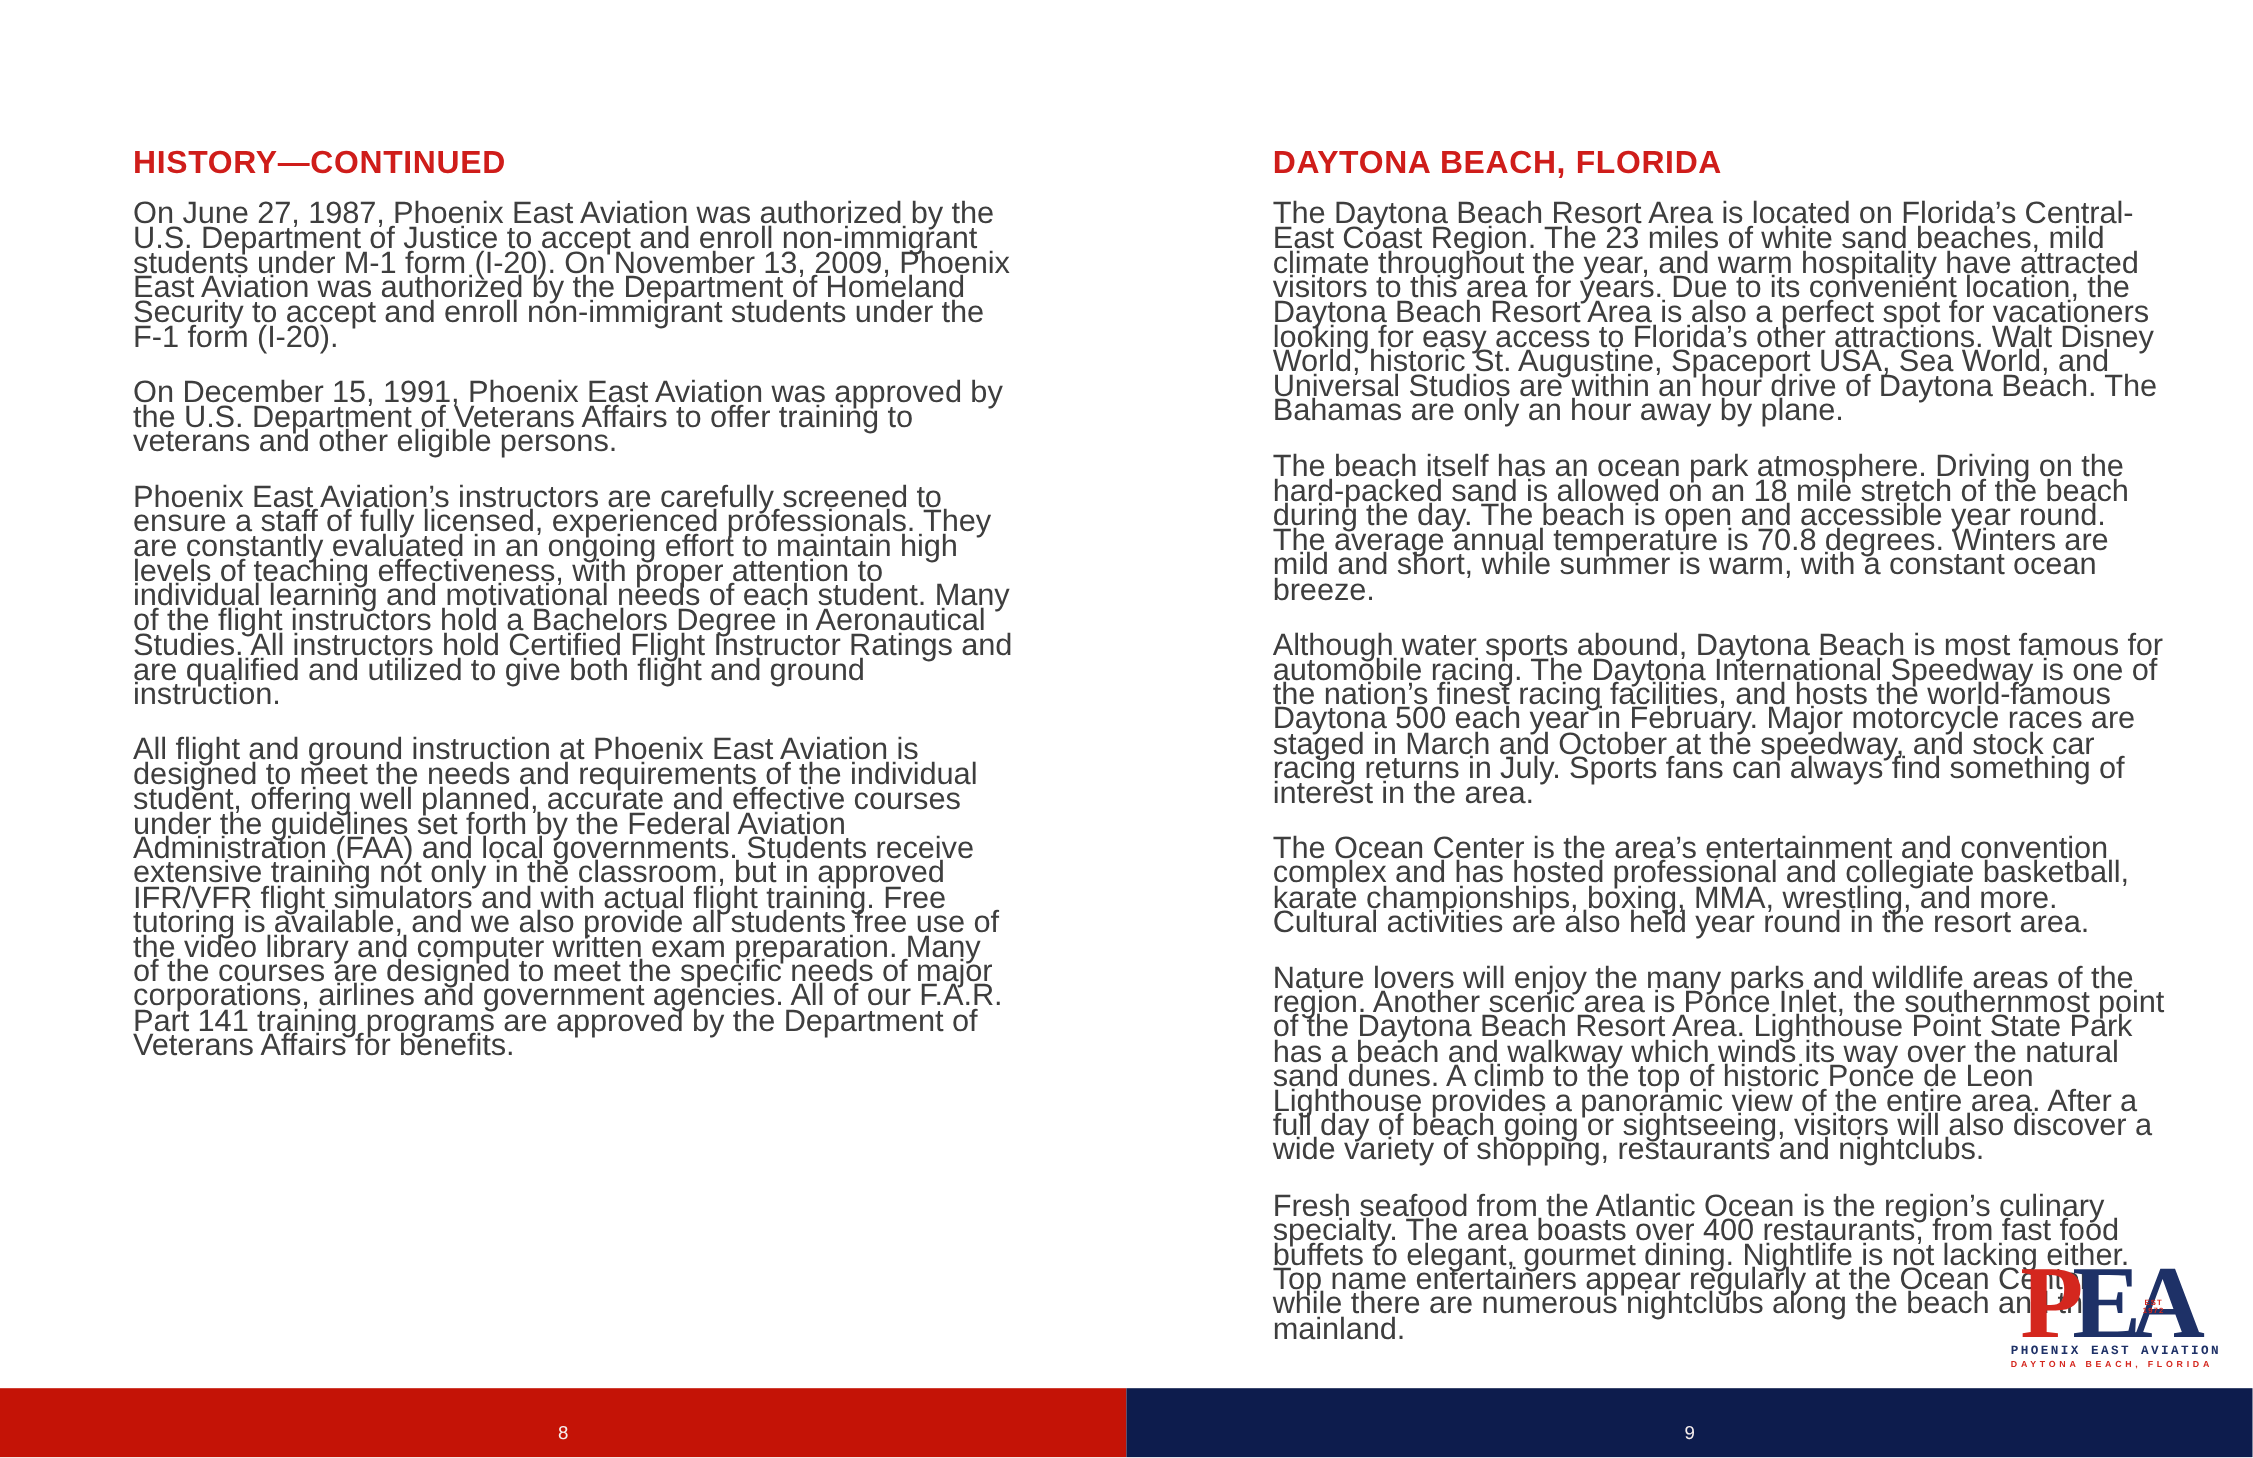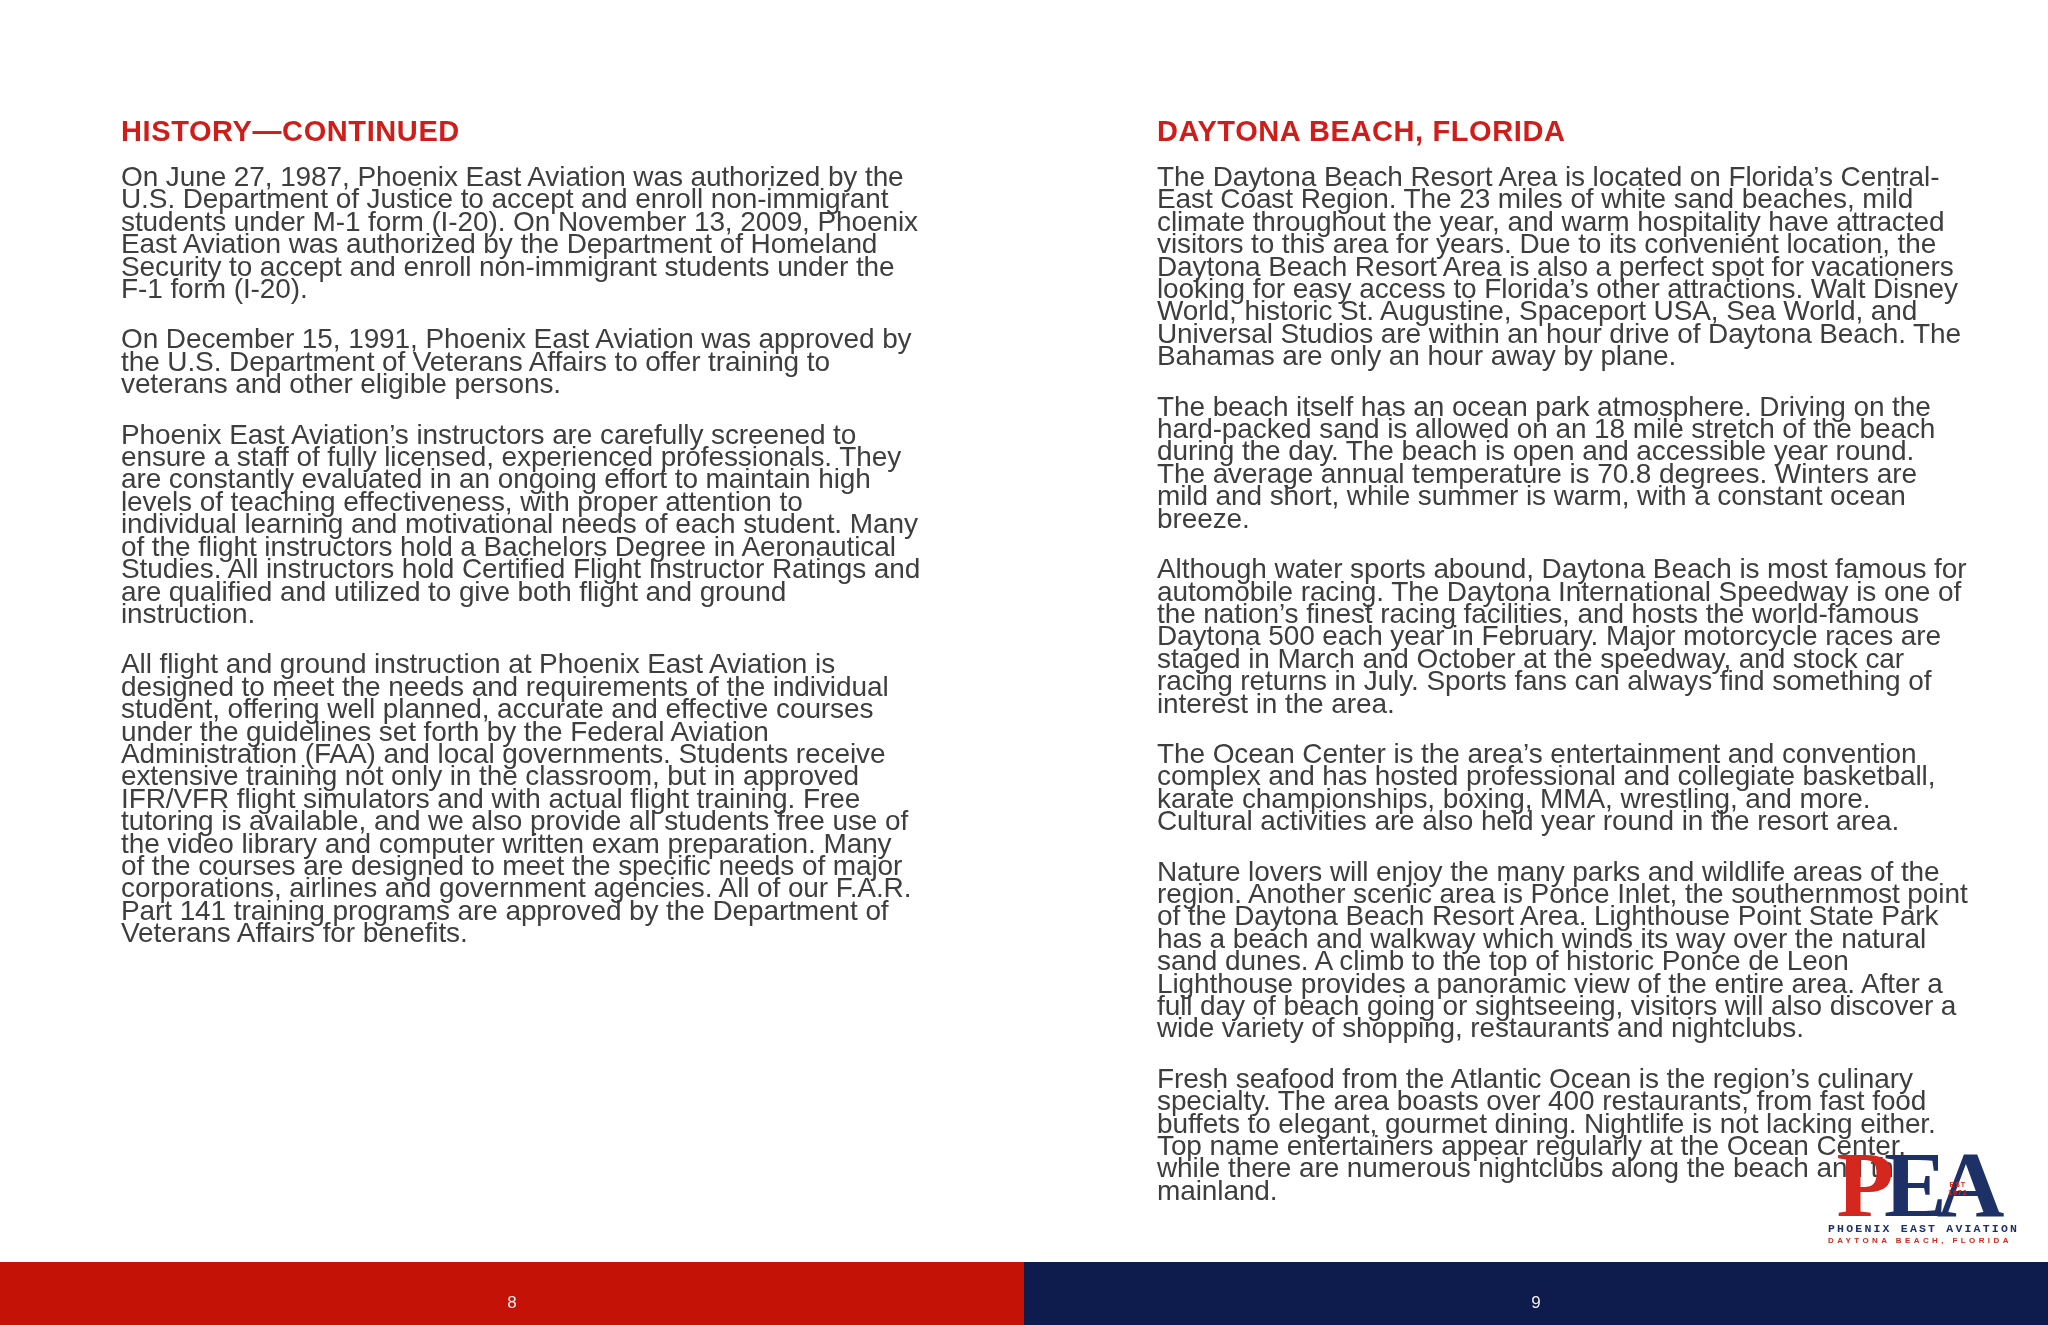--- a/index.html
+++ b/index.html
@@ -4,21 +4,21 @@
 <style>
   html, body { margin: 0; padding: 0; background: #ffffff; }
   .spread {
     position: relative;
     width: 2048px;
     height: 1325px;
     background: #ffffff;
     overflow: hidden;
     font-family: "Liberation Sans", sans-serif;
   }
-  .column { position: absolute; top: 117px; }
+  .column { position: absolute; top: 134px; }
   #col-left  { left: 121px;  width: 800px; }
   #col-right { left: 1157px; width: 812px; }
   .section-heading {
     margin: 0 0 20px 0;
     font-size: 29px;
     line-height: 29px;
     font-weight: 700;
     letter-spacing: 0.6px;
     color: #cf1d1a;
   }

